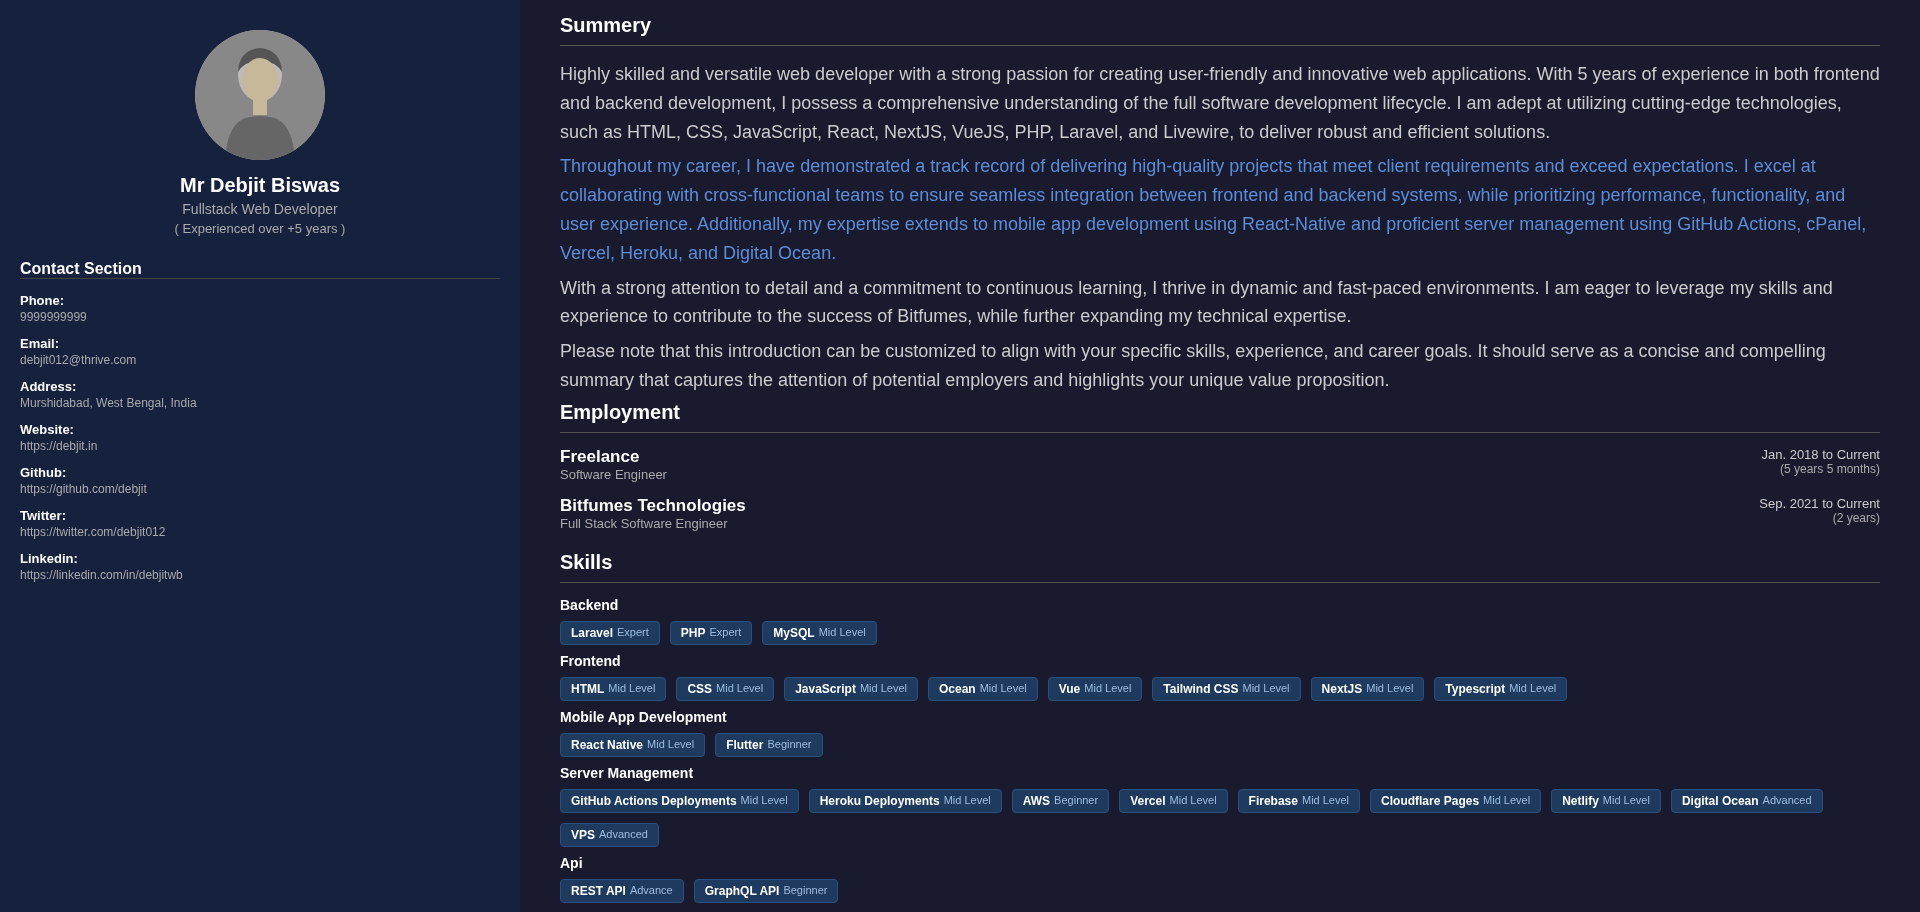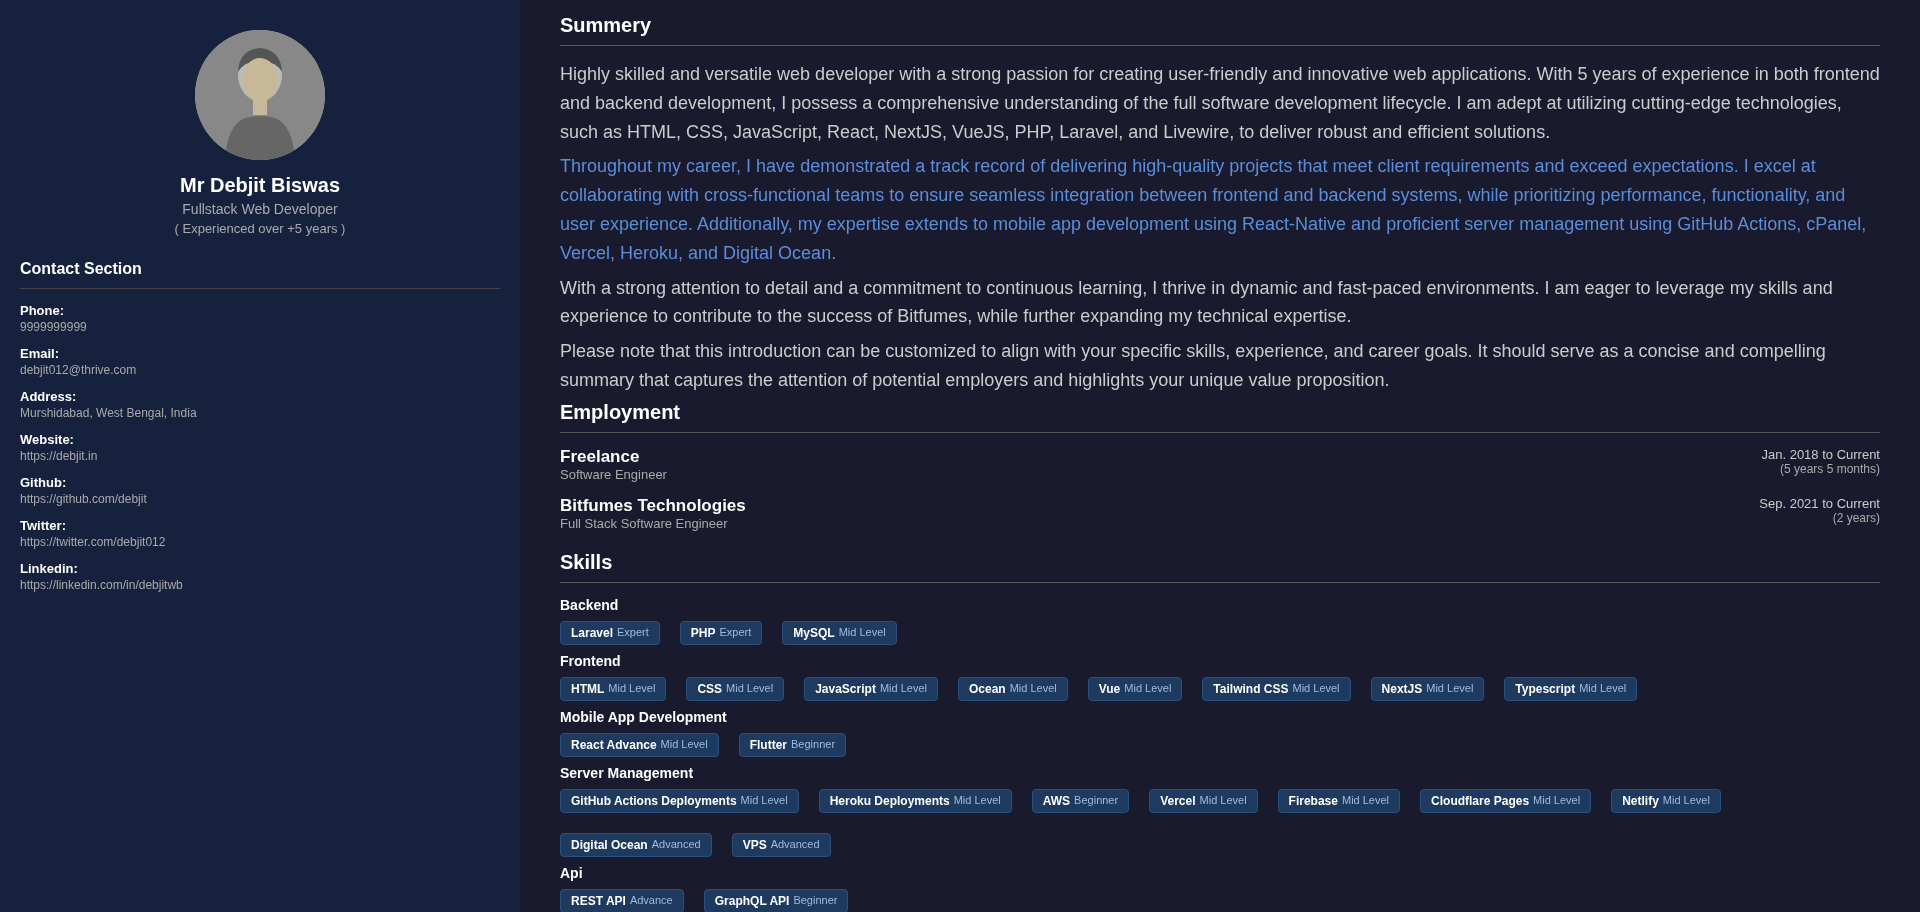--- a/index.html
+++ b/index.html
@@ -54,21 +54,20 @@
       margin-bottom: 24px;
     }
 
     .contact-section {
       width: 100%;
     }
     .contact-heading {
       color: #ffffff;
       font-size: 16px;
       font-weight: bold;
-      margin-bottom: 10px;
     }
     .contact-divider {
       border: none;
       border-top: 1px solid #444;
       margin-bottom: 14px;
     }
     .contact-item {
       margin-bottom: 12px;
     }
     .contact-label {
@@ -151,21 +150,21 @@
     .skill-category-title {
       color: #ffffff;
       font-size: 14px;
       font-weight: bold;
       margin-bottom: 8px;
       margin-top: 8px;
     }
     .skill-tags {
       display: flex;
       flex-wrap: wrap;
-      gap: 20px;
+      gap: 10px;
       margin-bottom: 8px;
     }
     .skill-tag {
       background-color: #1e3a5f;
       border: 1px solid #2a5080;
       border-radius: 4px;
       padding: 4px 10px;
       font-size: 12px;
       color: #d0d0d0;
       display: inline-flex;
@@ -336,21 +335,21 @@
             <span class="skill-tag">
               <span class="skill-name">Typescript</span>
               <span class="skill-level">Mid Level</span>
             </span>
           </div>
         </div>
         <div>
           <div class="skill-category-title">Mobile App Development</div>
           <div class="skill-tags">
             <span class="skill-tag">
-              <span class="skill-name">React Advance</span>
+              <span class="skill-name">React Native</span>
               <span class="skill-level">Mid Level</span>
             </span>
             <span class="skill-tag">
               <span class="skill-name">Flutter</span>
               <span class="skill-level">Beginner</span>
             </span>
           </div>
         </div>
         <div>
           <div class="skill-category-title">Server Management</div>

